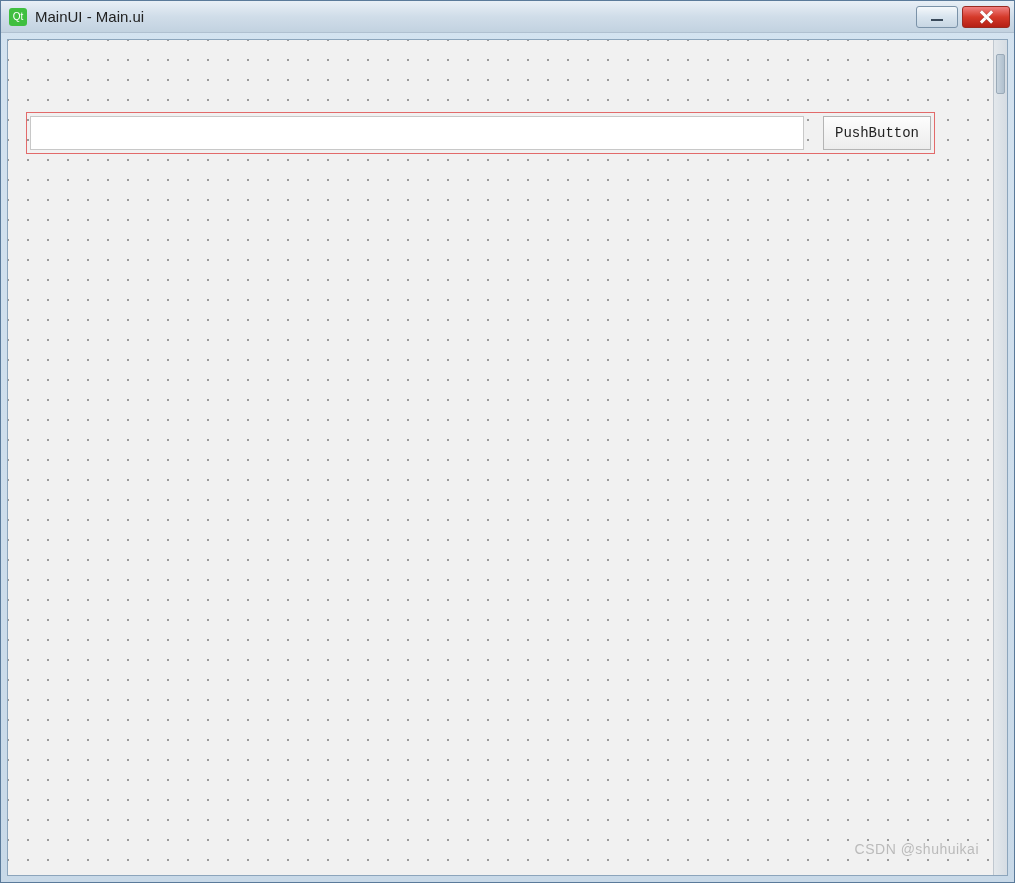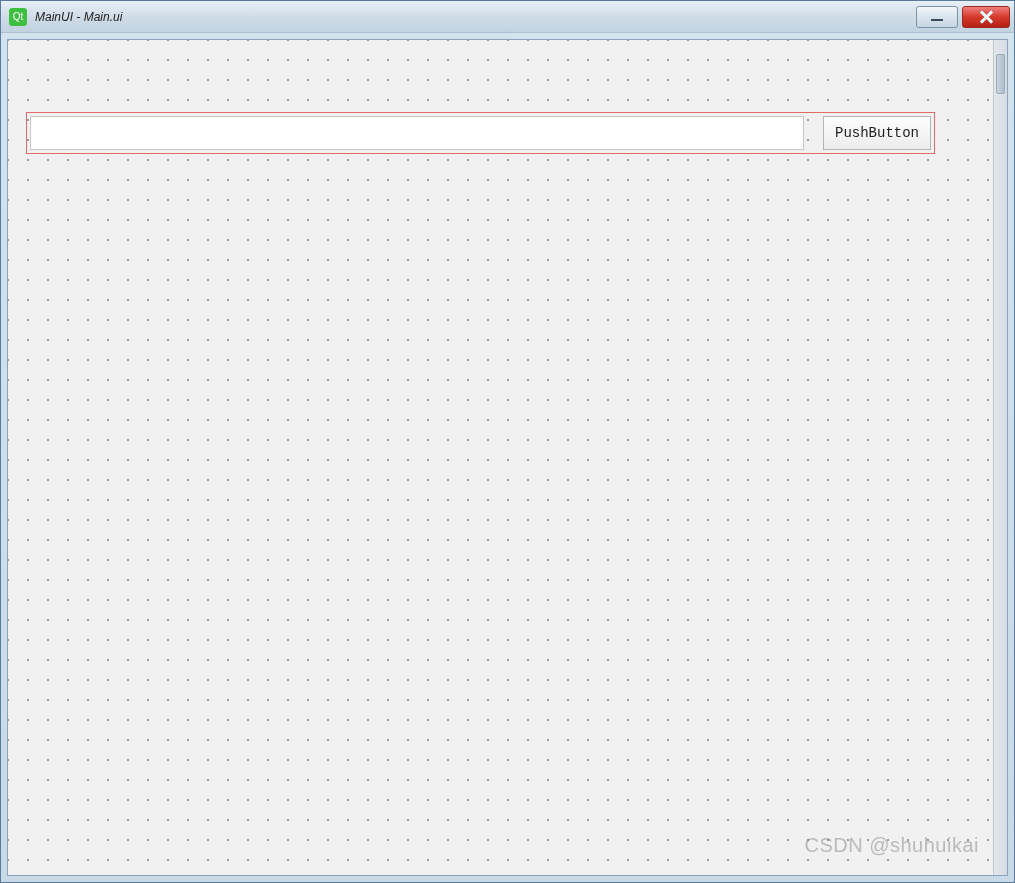--- a/index.html
+++ b/index.html
@@ -33,24 +33,23 @@
       border-radius: 3px;
       display: flex;
       align-items: center;
       justify-content: center;
       color: white;
       font-size: 10px;
       font-weight: normal;
       margin-right: 8px;
     }
     .title-text {
-      font-size: 12px;
+      font-size: 15px;
       color: #222;
       flex: 1;
-      font-style: italic;
     }
     .win-controls {
       display: flex;
       gap: 0;
       align-items: center;
     }
     .win-btn {
       width: 42px;
       height: 22px;
       border: 1px solid #7a92a8;
@@ -151,21 +150,21 @@
       cursor: pointer;
       display: flex;
       align-items: center;
       justify-content: center;
     }
     .watermark {
       position: absolute;
       right: 28px;
       bottom: 18px;
       color: rgba(120,120,120,0.45);
-      font-size: 20px;
+      font-size: 14px;
       letter-spacing: 0.5px;
       pointer-events: none;
     }
   </style>
 </head>
 <body>
 
 <div class="window">
 
   <div class="titlebar">

